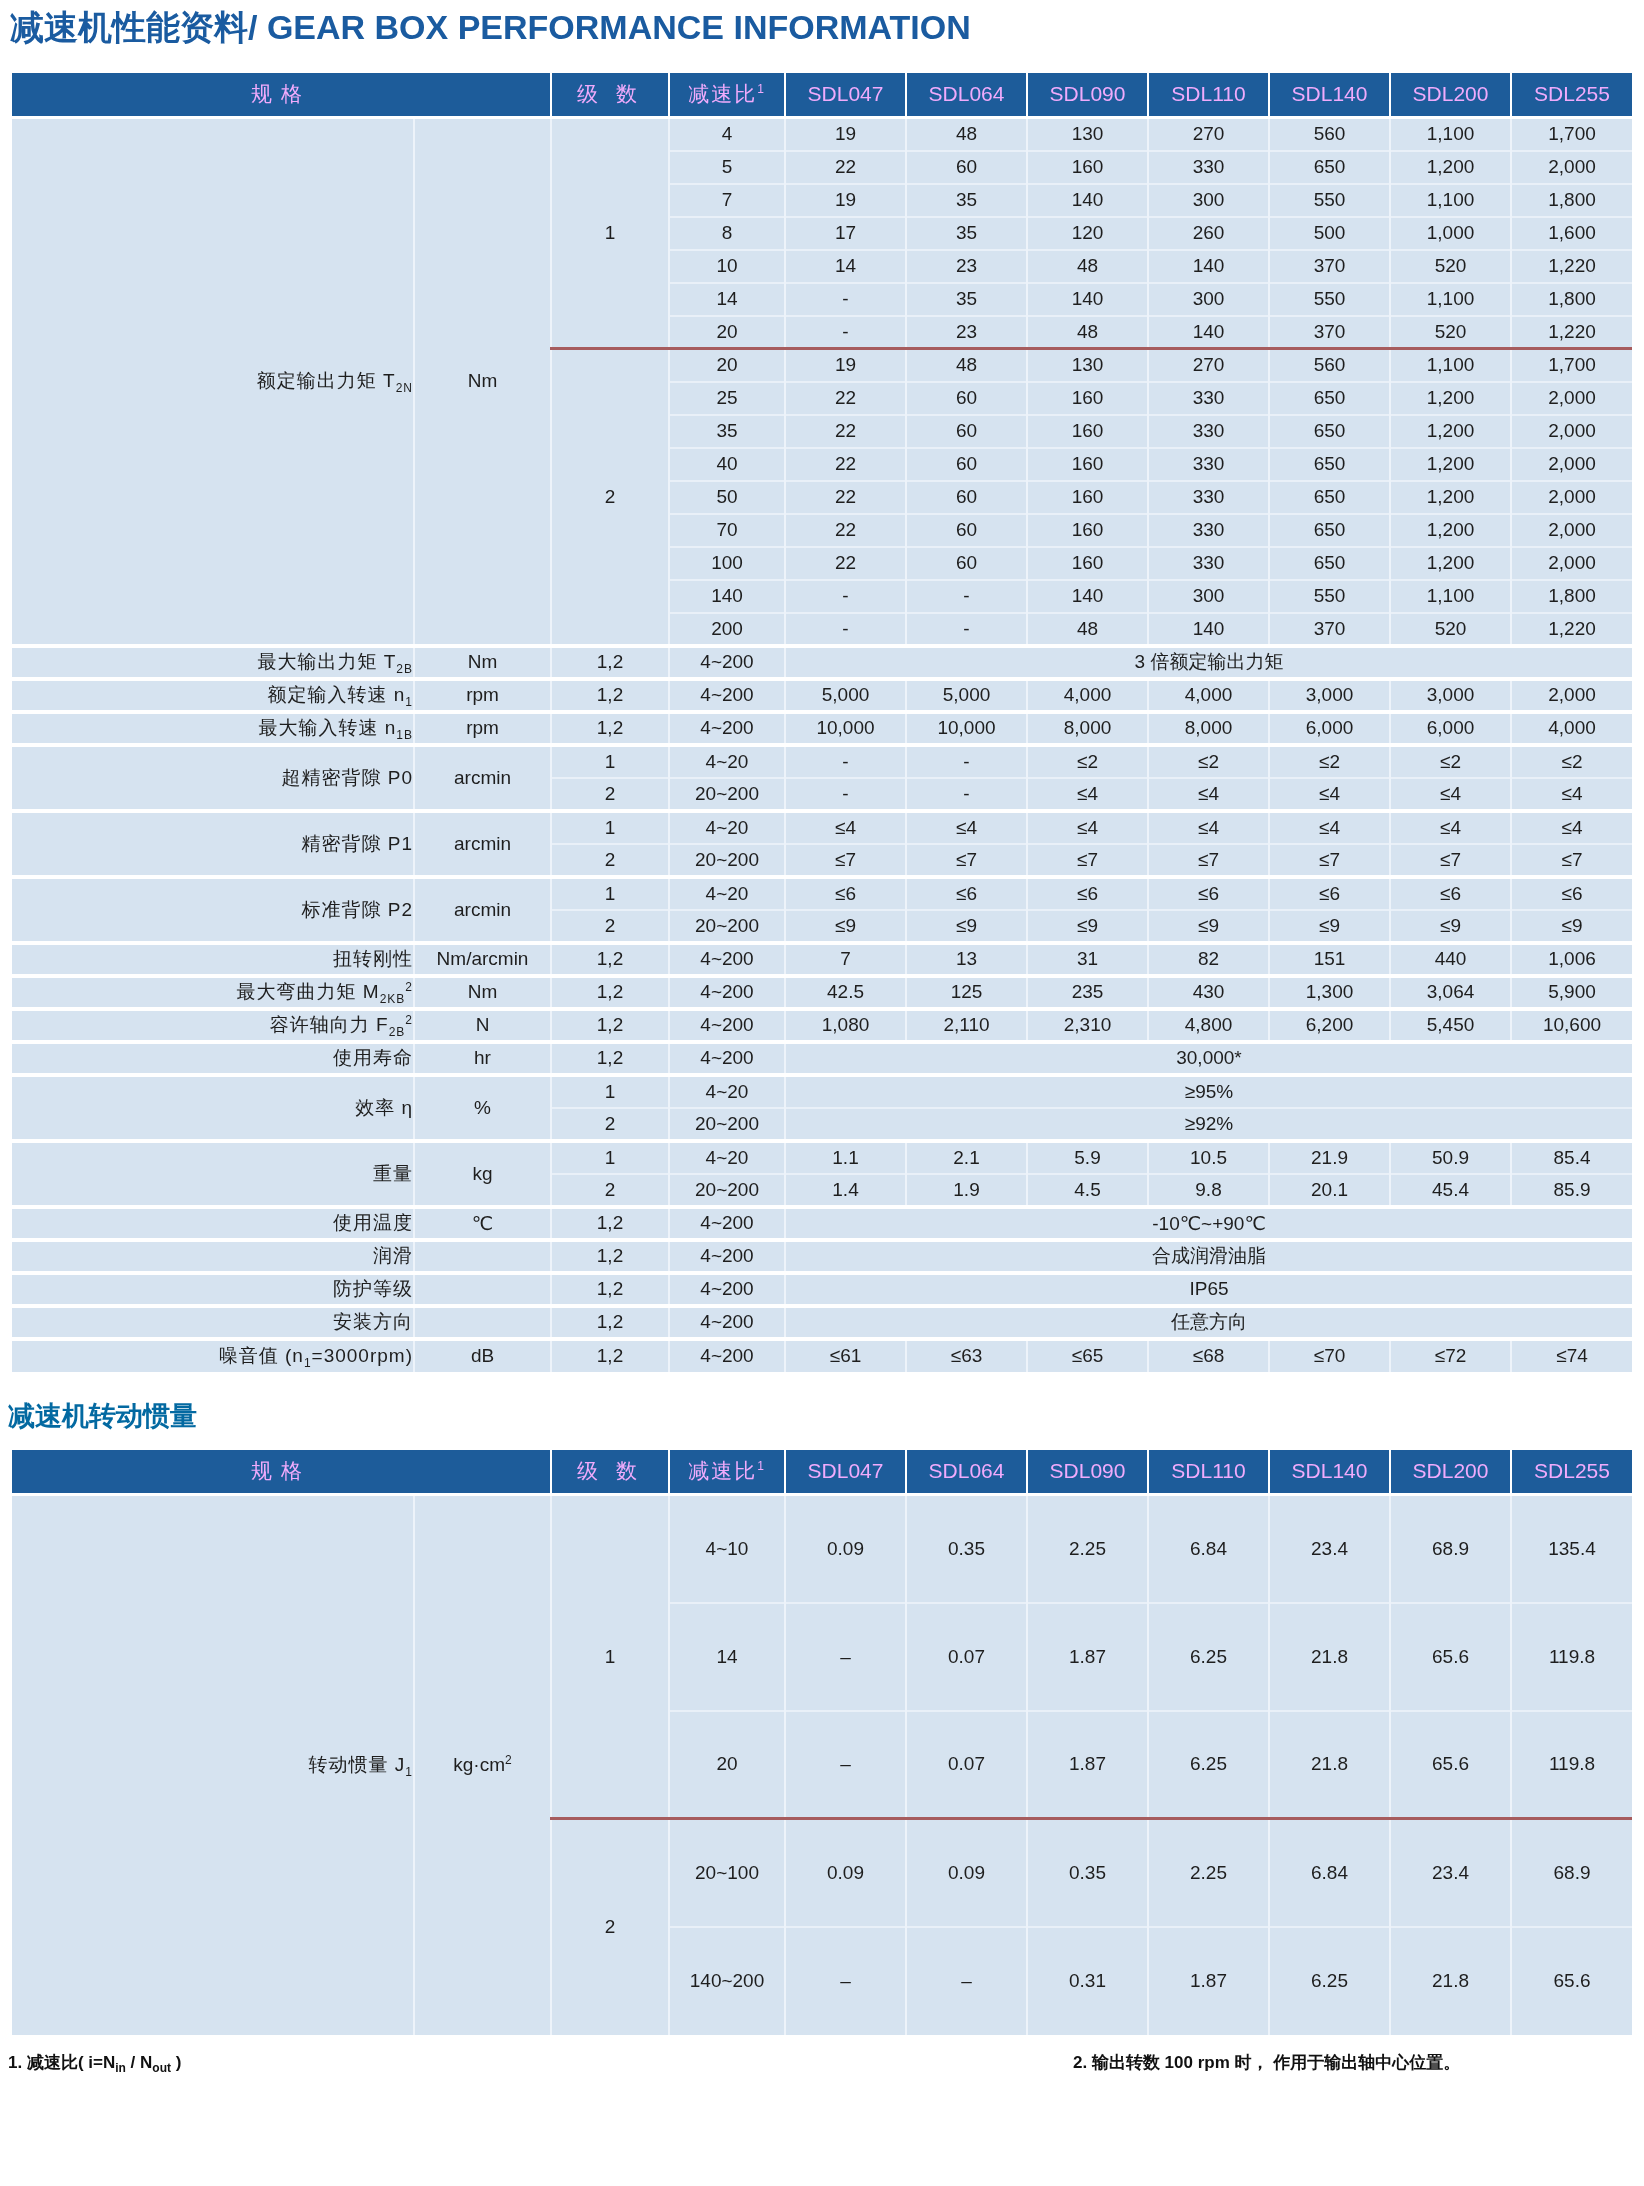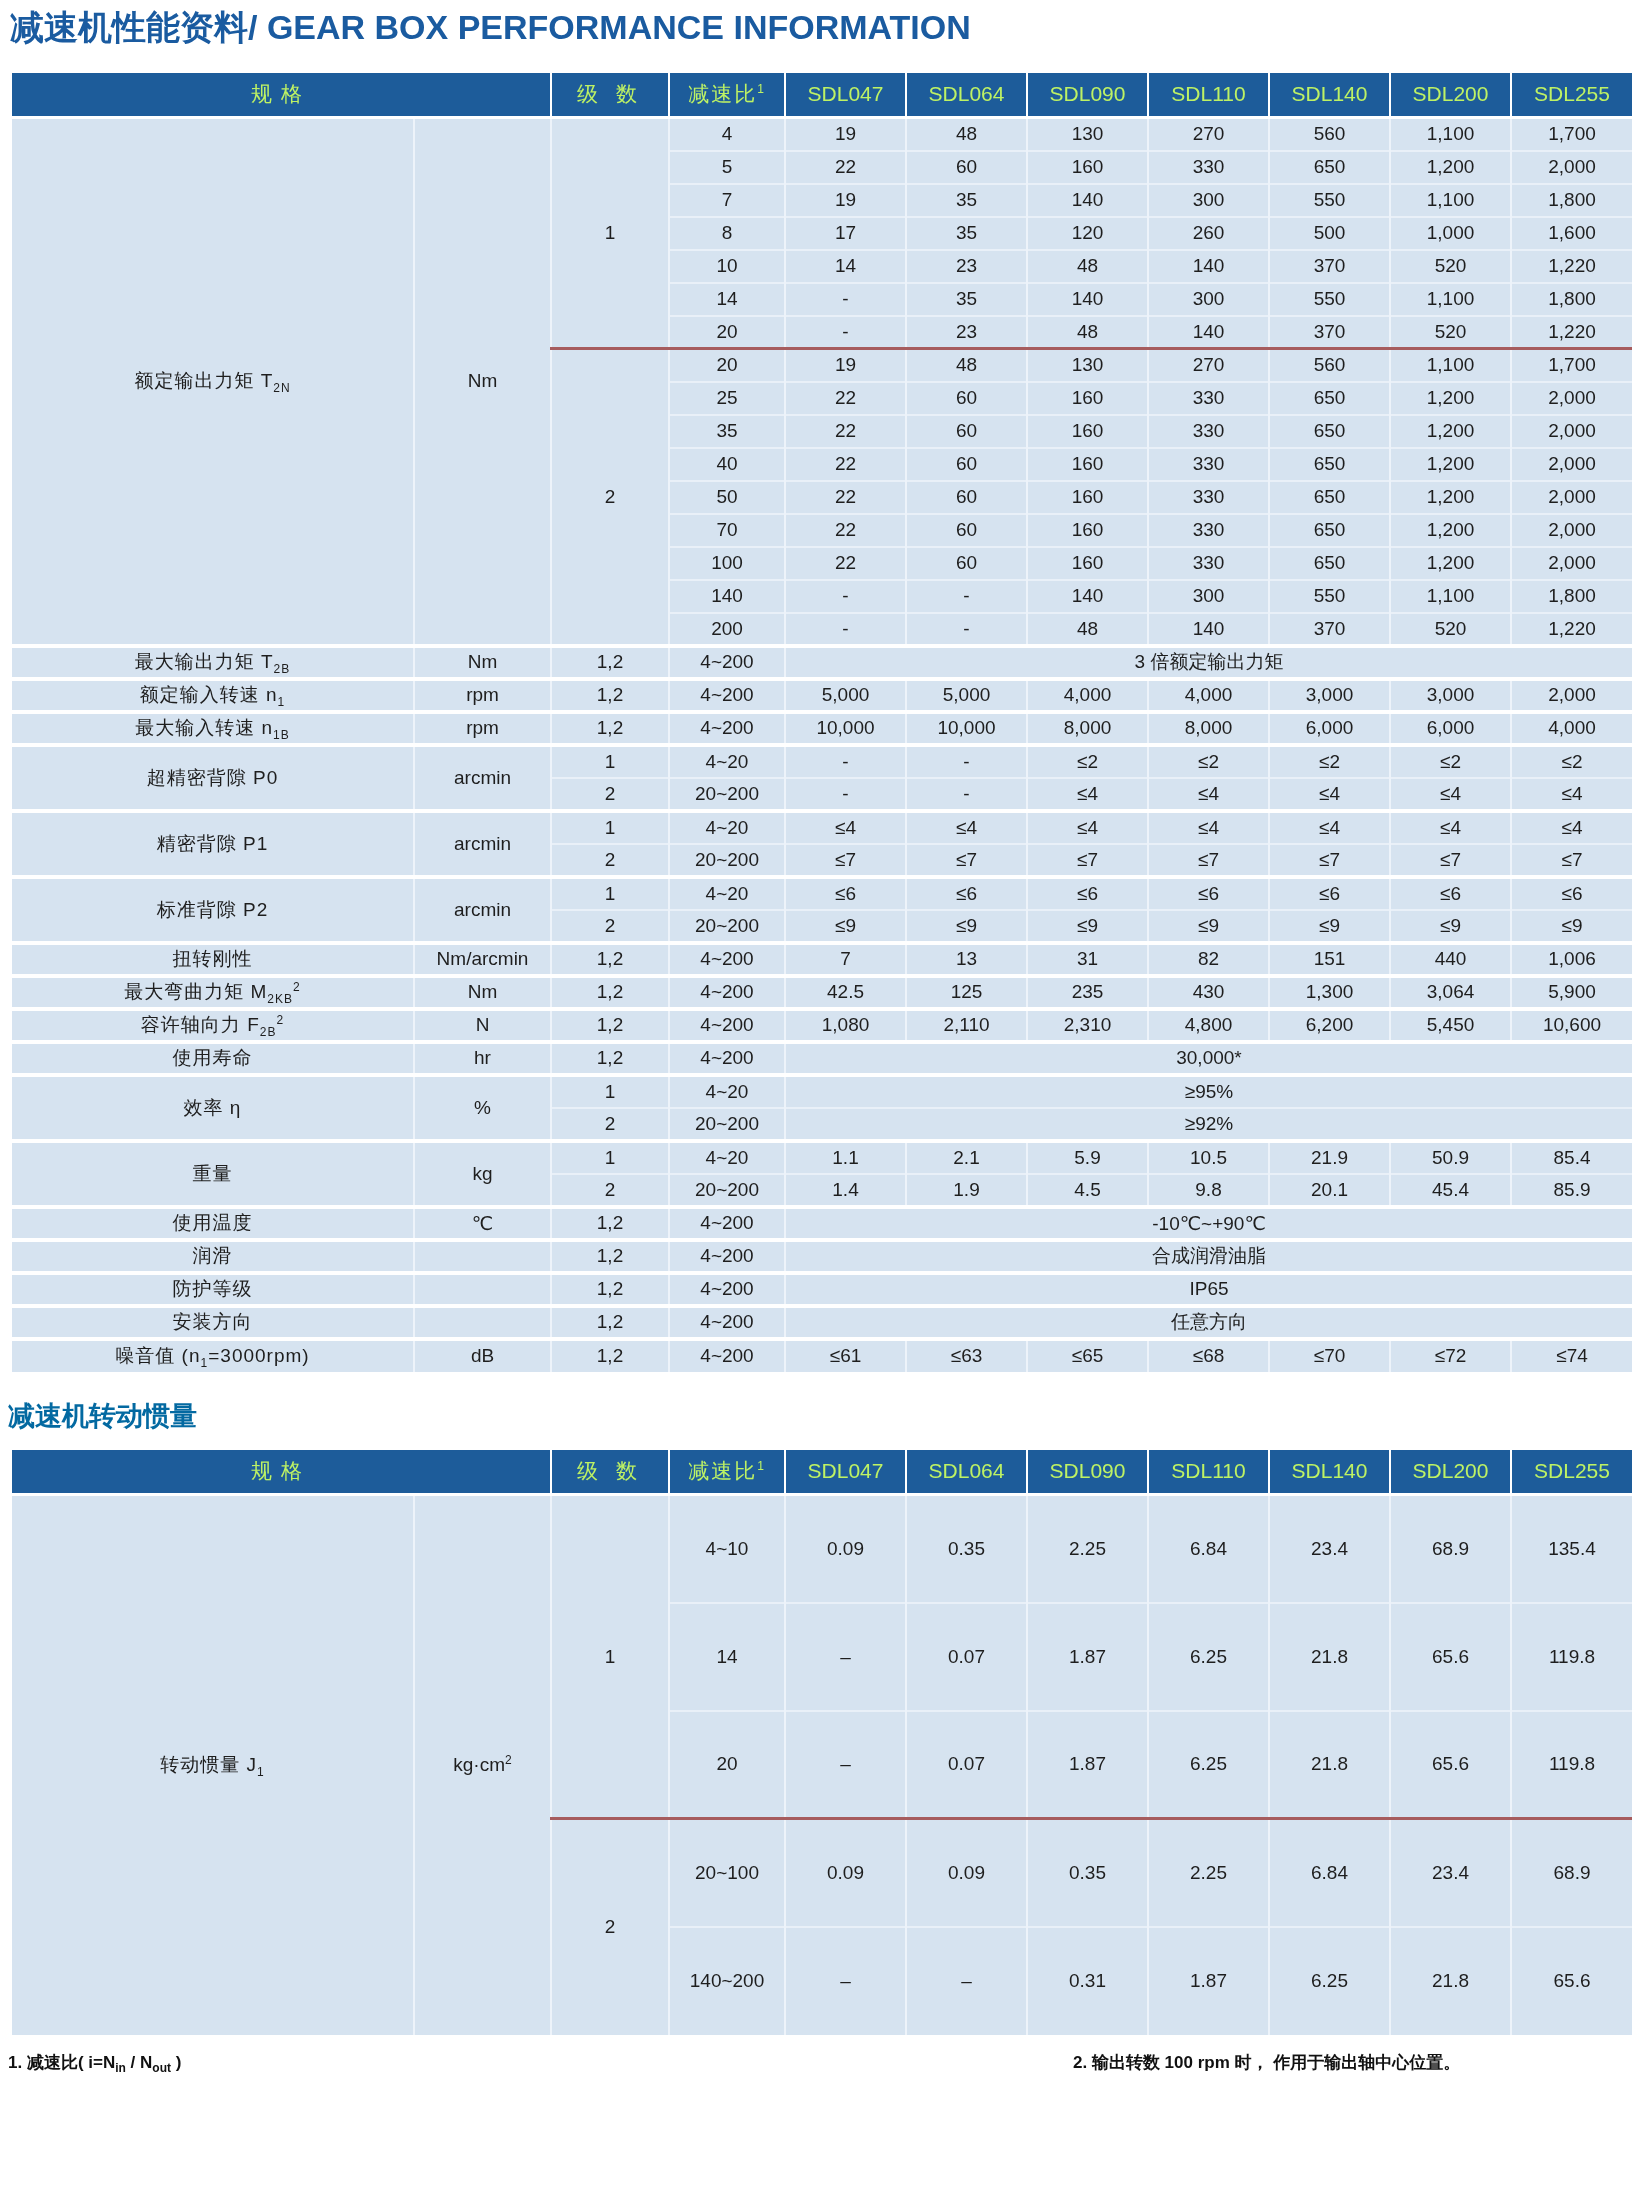--- a/index.html
+++ b/index.html
@@ -27,21 +27,21 @@
     border-collapse: collapse;
     table-layout: fixed;
   }
   col.c-name  { width: 402px; }
   col.c-unit  { width: 137px; }
   col.c-stage { width: 118px; }
   col.c-ratio { width: 116px; }
   col.c-sdl   { width: 121px; }
 
   table.spec th {
-    background: #1d5c9a; color: #bef264;
+    background: #1d5c9a; color: #f0abfc;
     font-size: 21px; font-weight: normal;
     height: 45px; padding: 0;
     border-right: 2px solid #ffffff;
     border-bottom: 3px solid #ffffff;
     text-align: center; vertical-align: middle;
   }
   table.spec th:last-child { border-right: none; }
   table.spec th:nth-child(1) { letter-spacing: 9px; }
   table.spec th:nth-child(2) { letter-spacing: 6px; }
   table.spec th:nth-child(3) { letter-spacing: 2px; }
@@ -51,21 +51,21 @@
     font-size: 19px;
     text-align: center; vertical-align: middle;
     padding: 0;
     border-right: 2px solid #edf3fa;
   }
   table.spec td:last-child { border-right: none; }
   #perf-table td   { height: 33px; }
   #inertia-table td{ height: 108px; }
 
   table.spec td.name {
-    text-align: center; 
+    text-align: right; 
     letter-spacing: 1px;
     margin-left: 26px;
   }
   table.spec tr.sep-in  { border-bottom: 2px solid #e9f0f8; }
   table.spec tr.sep-grp { border-bottom: 4px solid #ffffff; }
   table.spec tr.sep-red { border-bottom: 3px solid #a65c5e; }
 
   sub { font-size: 12px; line-height: 0; }
   sup { font-size: 12px; line-height: 0; }
 

